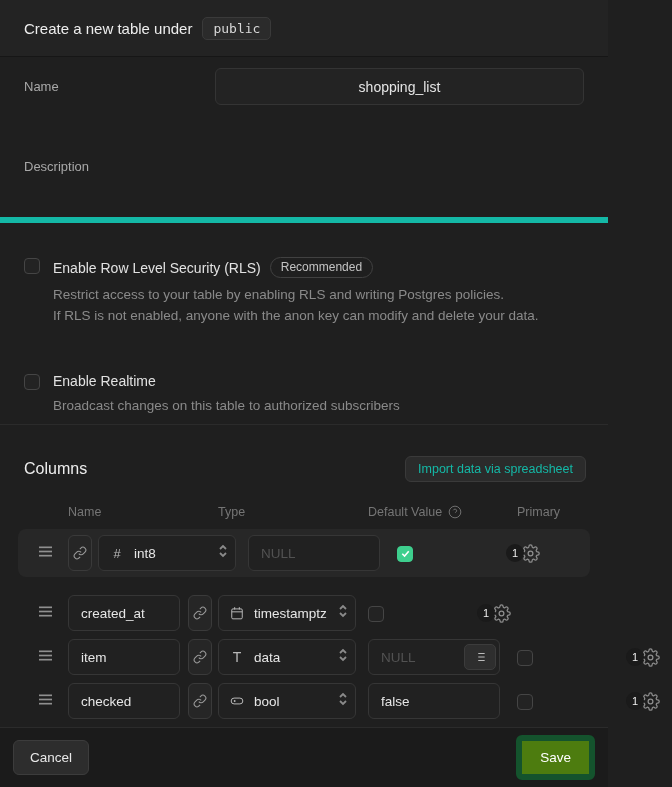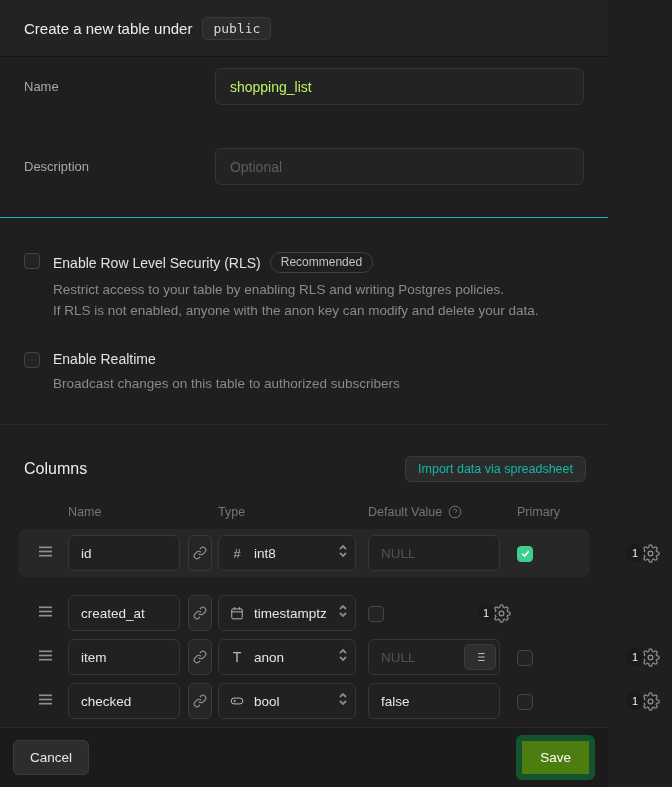--- a/index.html
+++ b/index.html
@@ -25,46 +25,46 @@
     font-size:13px; color:#d8d8d8;
   }
 
   
   .section { padding:0 24px; }
   .sec-a { padding-top:11px; height:160px; }
   .form-row { display:flex; margin-bottom:43px; }
   .form-label { width:214px; font-size:13px; color:#a8a8a8; padding-top:11px; }
   .text-input {
     width:410px; height:37px; background:#232323; border:1px solid #343434;
-    border-radius:6px; color:#bef264; font-size:14px; padding:0 14px;
-    font-family:"Liberation Sans", sans-serif; outline:none;
+    border-radius:6px; color:#e5e5e5; font-size:14px; padding:0 14px;
+    font-family:"Liberation Sans", sans-serif; outline:none;text-align:center;
   }
   .text-input::placeholder { color:#5d5d5d; }
 
   
-  .sec-b { border-top:1px solid #14b8a6; padding-top:34px; height:207px; }
+  .sec-b { border-top:6px solid #14b8a6; padding-top:34px; height:207px; }
   .check-group { display:flex; }
   .checkbox {
     width:16px; height:16px; border:1px solid #454545; border-radius:4px;
     background:#232323; flex:none; margin-top:1px; cursor:pointer;
   }
   .checkbox.checked {
     background:#3ecf8e; border-color:#3ecf8e; display:flex;
     align-items:center; justify-content:center;
   }
   .checkbox.checked svg { width:11px; height:11px; stroke:#fff; stroke-width:3.4; fill:none; }
   .check-content { margin-left:13px; }
   .check-title-line { display:flex; align-items:center; }
   .check-title { font-size:14px; color:#e2e2e2; }
   .pill-badge {
     margin-left:9px; border:1px solid #414141; border-radius:999px;
     padding:2px 10px 3px; font-size:12px; color:#c3c3c3;
   }
   .check-desc { font-size:13.5px; color:#8a8a8a; line-height:21px; margin-top:6px; }
-  .group-gap { margin-top:30px; }
+  .group-gap { margin-top:47px; }
 
   
   .sec-c { border-top:1px solid #2b2b2b; padding:31px 0 0; flex:1; }
   .col-top { display:flex; align-items:center; justify-content:space-between; padding:0 22px 0 24px; }
   .col-title { font-size:16px; color:#ededed; font-weight:400; }
   .import-btn {
     background:#2b2b2b; border:1px solid #3a3a3a; border-radius:6px;
     height:26px; padding:0 12px; font-size:12.5px; color:#14b8a6;
     font-family:"Liberation Sans", sans-serif; cursor:pointer;
   }
@@ -148,21 +148,20 @@
     <span class="schema-badge">public</span>
   </div>
 
   <div class="section sec-a">
     <div class="form-row">
       <div class="form-label">Name</div>
       <input class="text-input" type="text" value="shopping_list" style="">
     </div>
     <div class="form-row">
       <div class="form-label">Description</div>
-      <input class="text-input" type="text" placeholder="Optional" style="">
     </div>
   </div>
 
   <div class="section sec-b">
     <div class="check-group">
       <div class="checkbox"></div>
       <div class="check-content">
         <div class="check-title-line">
           <span class="check-title">Enable Row Level Security (RLS)</span>
           <span class="pill-badge">Recommended</span>
@@ -208,21 +207,20 @@
     <div class="rows-wrap">
 
       <div class="col-row panel">
         <span class="drag-handle">
           <svg viewBox="0 0 16 14">
               <line x1="1" y1="2.5" x2="15" y2="2.5"></line>
               <line x1="1" y1="7" x2="15" y2="7"></line>
               <line x1="1" y1="11.5" x2="15" y2="11.5"></line>
             </svg>
         </span>
-        <input class="cell-input name-input" type="text" value="id" style="">
         <span class="link-btn">
           <svg viewBox="0 0 24 24">
               <path d="M10 13a5 5 0 0 0 7.54.54l3-3a5 5 0 0 0-7.07-7.07l-1.72 1.71"></path>
               <path d="M14 11a5 5 0 0 0-7.54-.54l-3 3a5 5 0 0 0 7.07 7.07l1.71-1.71"></path>
             </svg>
         </span>
         <div class="type-select">
           <span class="type-icon">#</span>
           <span class="type-label">int8</span>
           <span class="chevrons">
@@ -311,21 +309,21 @@
         </span>
         <input class="cell-input name-input" type="text" value="item" style="">
         <span class="link-btn">
           <svg viewBox="0 0 24 24">
               <path d="M10 13a5 5 0 0 0 7.54.54l3-3a5 5 0 0 0-7.07-7.07l-1.72 1.71"></path>
               <path d="M14 11a5 5 0 0 0-7.54-.54l-3 3a5 5 0 0 0 7.07 7.07l1.71-1.71"></path>
             </svg>
         </span>
         <div class="type-select">
           <span class="type-icon" style="font-size:14px;">T</span>
-          <span class="type-label">anon</span>
+          <span class="type-label">data</span>
           <span class="chevrons">
             <svg viewBox="0 0 12 14">
                 <polyline points="3,5 6,2 9,5"></polyline>
                 <polyline points="3,9 6,12 9,9"></polyline>
               </svg>
           </span>
         </div>
         <div class="default-wrap">
           <input class="cell-input default-input dim" type="text" disabled="" placeholder="NULL" style="">
           <span class="list-btn">

